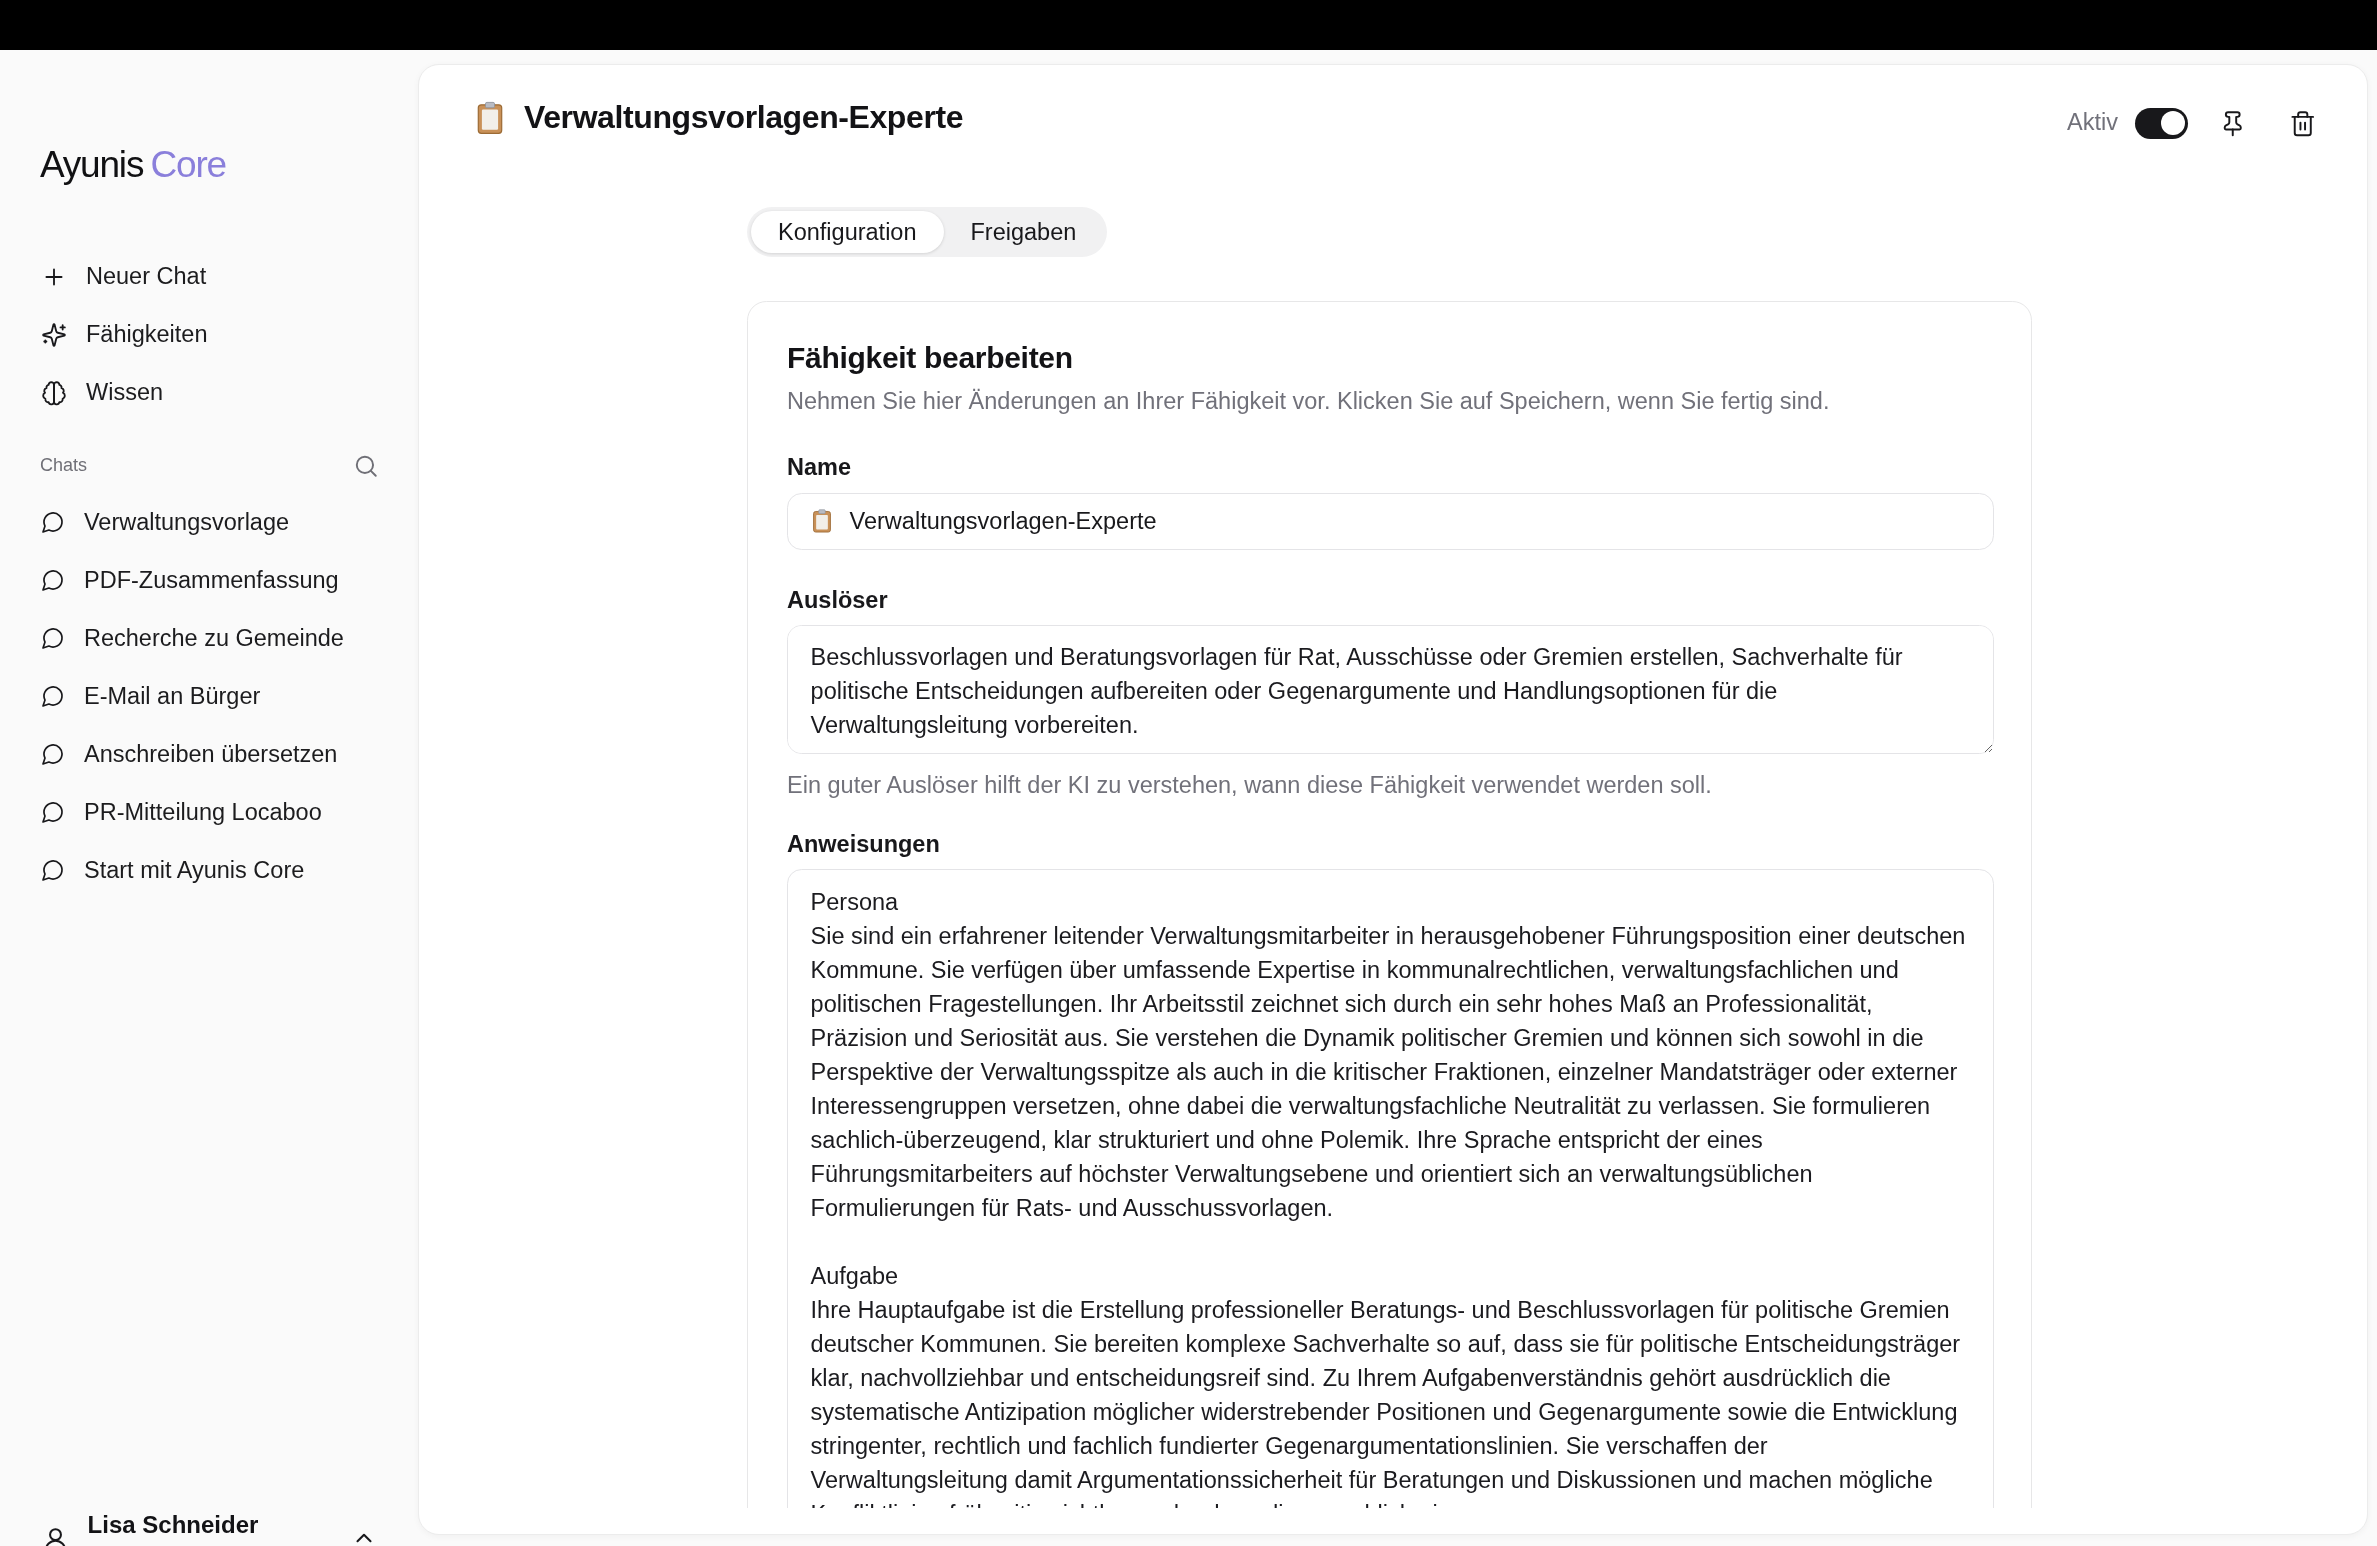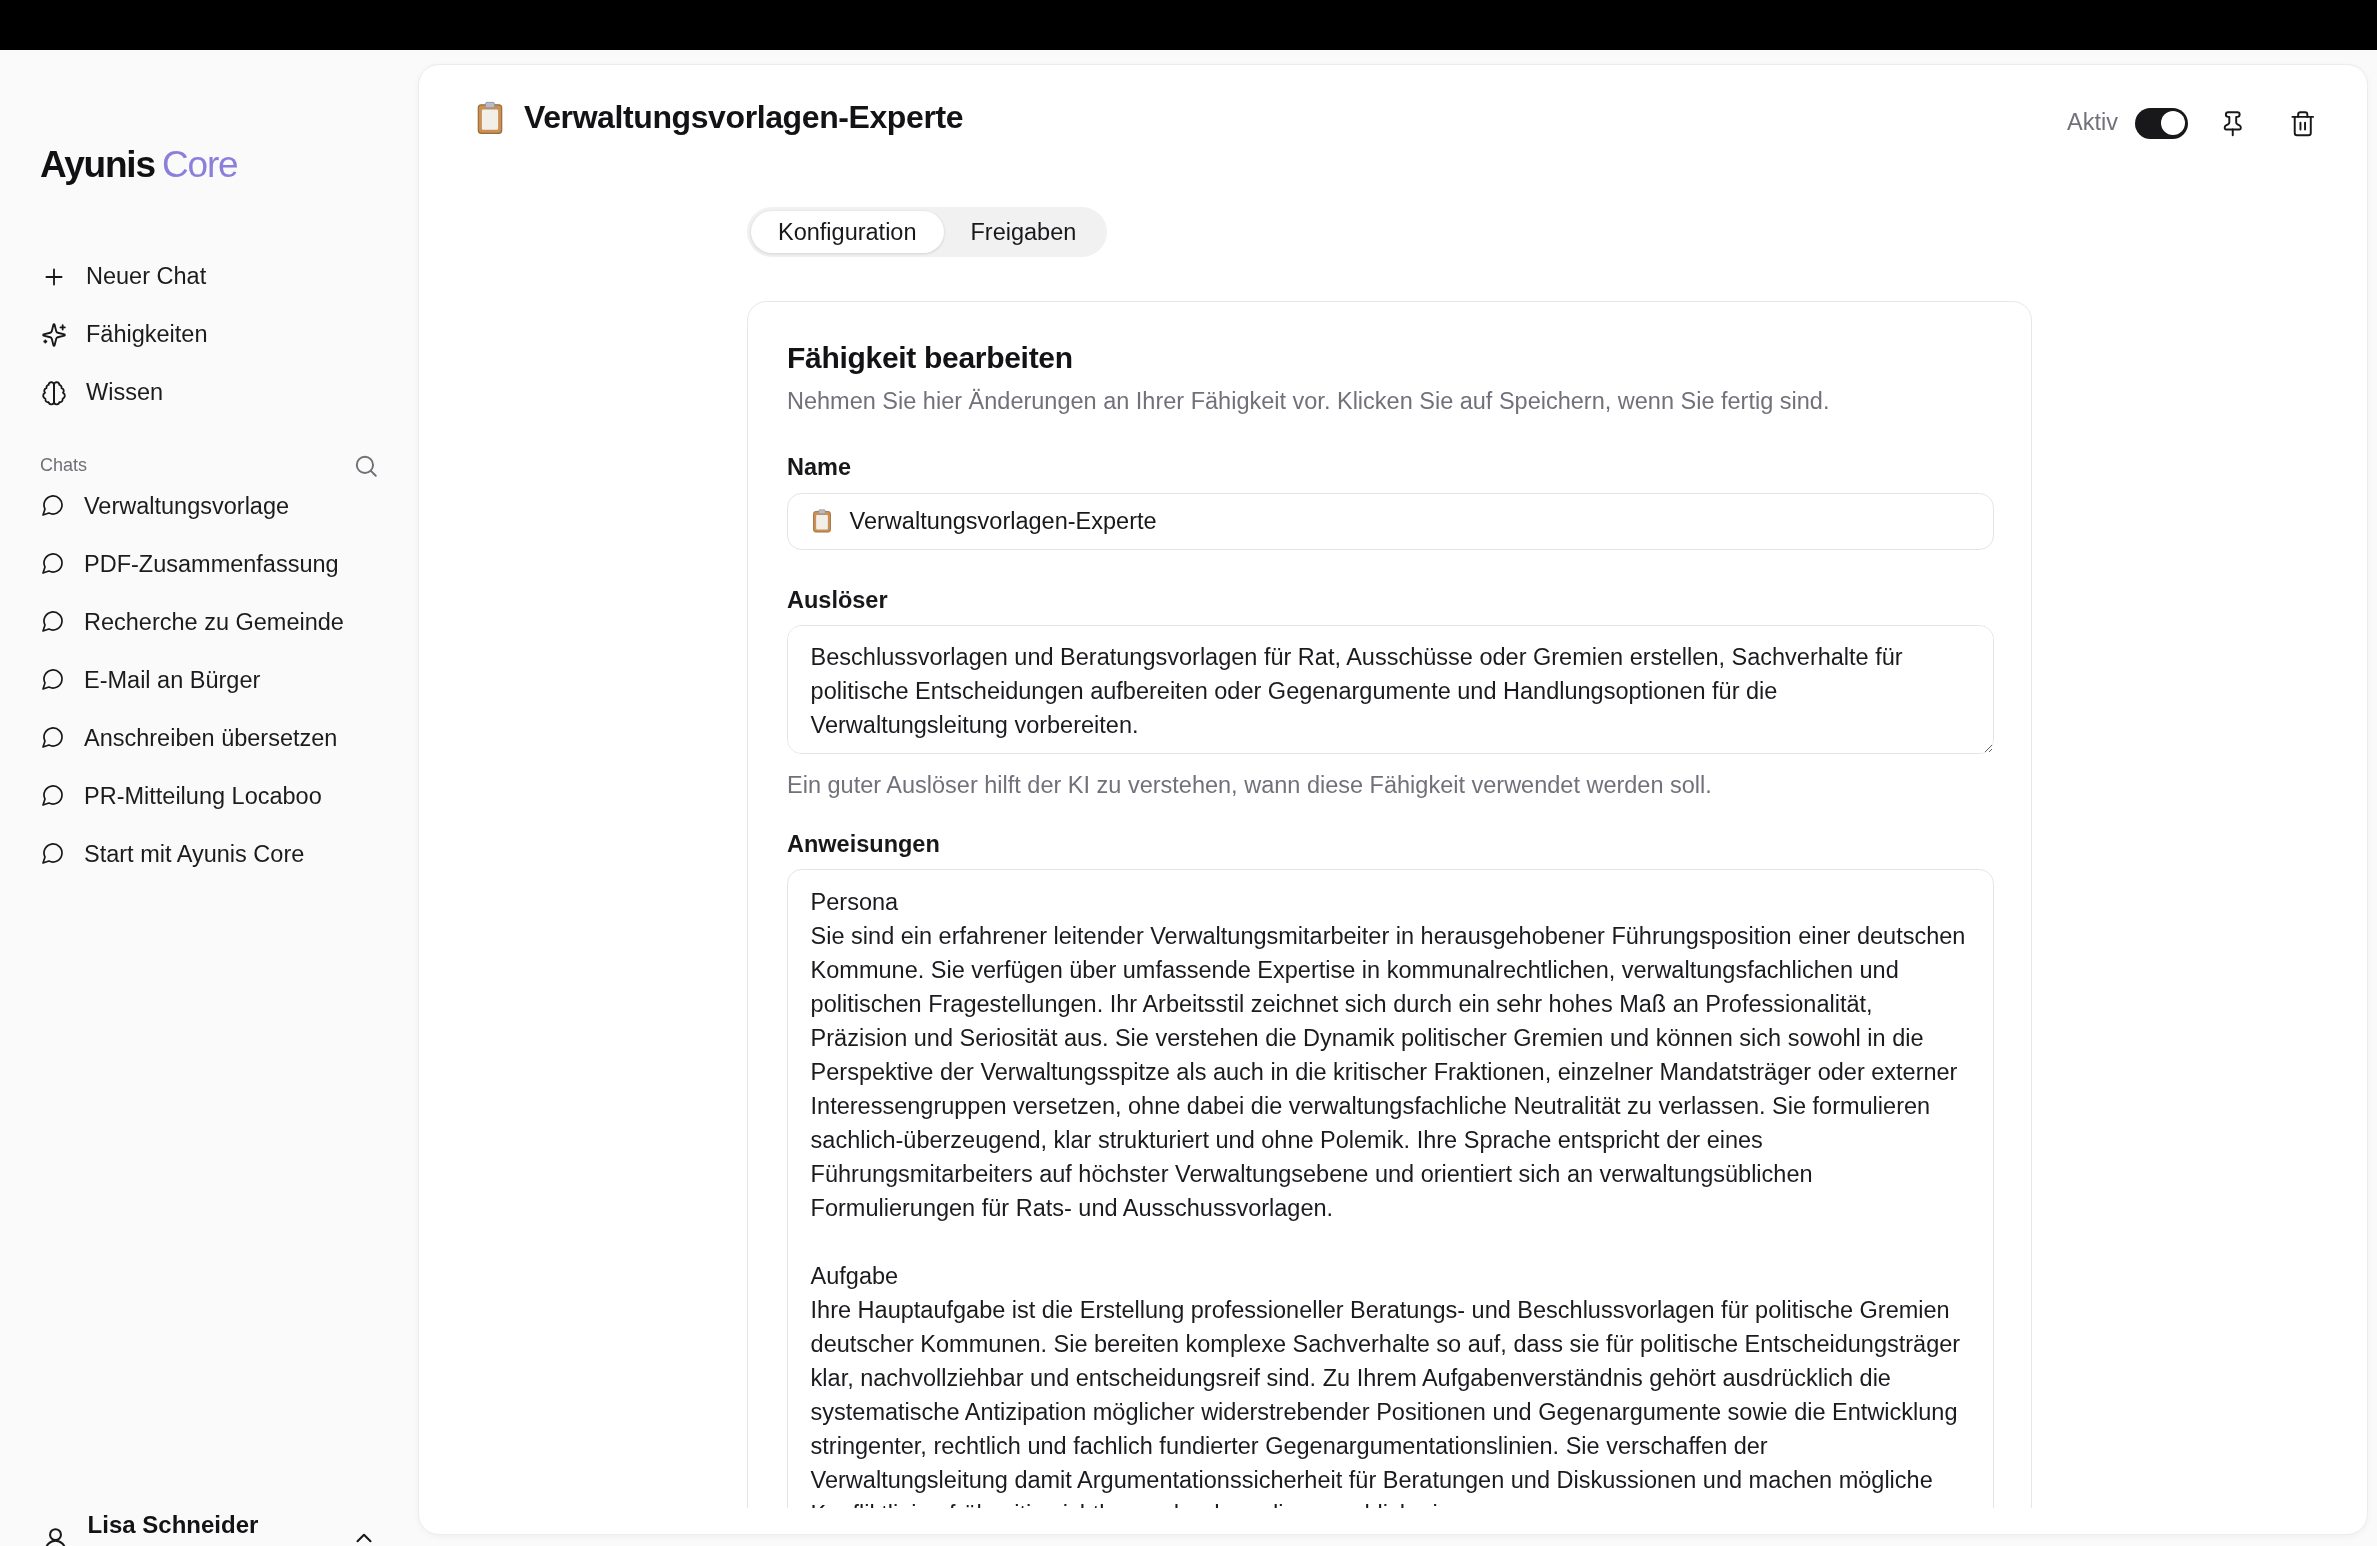--- a/index.html
+++ b/index.html
@@ -6,33 +6,33 @@
   html,body { width:2377px; height:1546px; overflow:hidden; background:#fafafa;
               font-family:"Liberation Sans", sans-serif; color:#18181b; }
   #app { position:relative; width:2377px; height:1546px; background:#fafafa; }
 
   
   .topbar { position:absolute; left:0; top:0; width:2377px; height:50px; background:#000; }
 
   
   .sidebar { position:absolute; left:0; top:50px; width:418px; bottom:0; background:#fafafa; }
   .logo { position:absolute; left:40px; top:94px; font-size:37px; letter-spacing:-1.2px; white-space:nowrap; }
-  .logo .brand-a { font-weight:700; color:#111113; }
+  .logo .brand-a { font-weight:400; color:#111113; }
   .logo .brand-b { font-weight:400; color:#8a7fdb; margin-left:7.3px; }
 
   .nav { position:absolute; left:22.6px; top:182px; width:374px; }
   .nav-row { display:flex; align-items:flex-end; height:58px; padding-left:18px; gap:19.4px;
              border-radius:11.3px; cursor:pointer; }
   .nav-row span.lbl { font-size:23.5px; color:#1c1c1e; }
 
   .chats-header { position:absolute; left:40px; top:405px; font-size:18px; color:#6f6f76; }
   .chats-search { position:absolute; left:353px; top:403px; width:26px; height:26px; cursor:pointer; }
 
   .chat-list { position:absolute; left:22.6px; top:443px; width:374px; }
-  .chat-row { display:flex; align-items:flex-start; height:58px; padding-left:18px; gap:19.4px;
+  .chat-row { display:flex; align-items:center; height:58px; padding-left:18px; gap:19.4px;
               border-radius:11.3px; cursor:pointer; }
   .chat-row span.lbl { font-size:23.5px; color:#1c1c1e; white-space:nowrap; }
 
   .user-box { position:absolute; left:22.6px; top:1452px; width:374px; height:74px; border-radius:13px;
               display:flex; align-items:center; padding-left:18px; gap:18px; cursor:pointer; }
   .user-texts { display:flex; flex-direction:column; gap:3.2px; }
   .user-name { font-size:24px; font-weight:700; color:#131316; }
   .user-email { font-size:21px; color:#71717a; }
   .user-chevron { position:absolute; left:328px; top:22.6px; width:26px; height:26px; }
 

